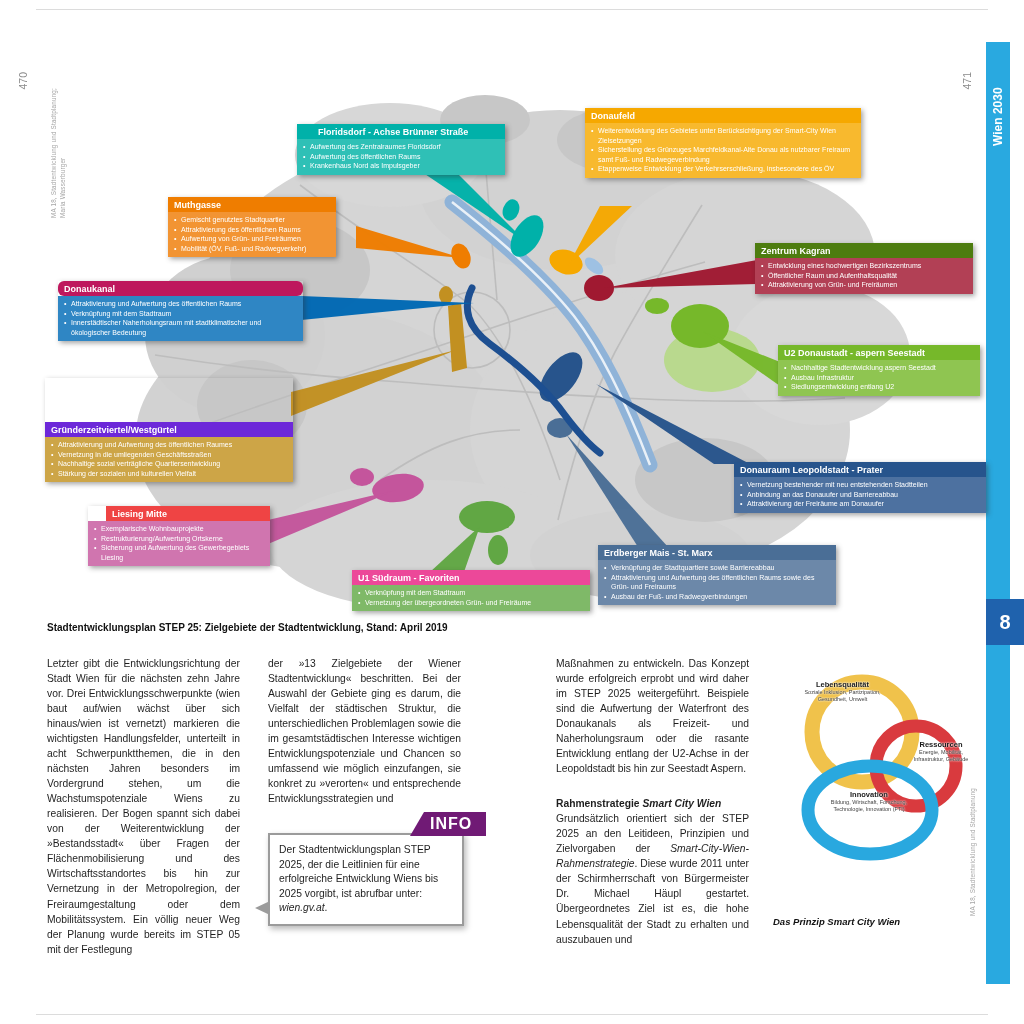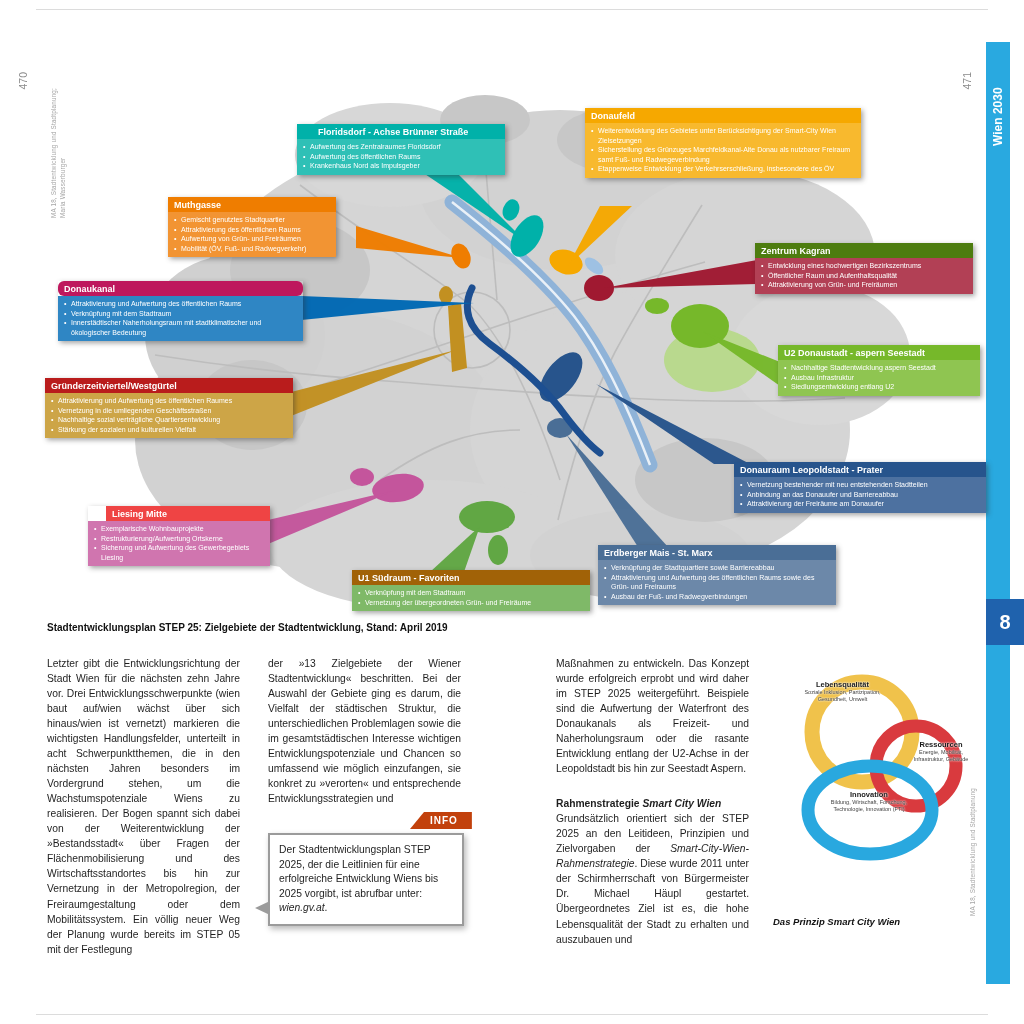--- a/index.html
+++ b/index.html
@@ -30,21 +30,21 @@
   .co-body{list-style:none;color:#fff;font-size:7px;line-height:1.35;padding:3px 6px 4px;}
   .co-body li{padding-left:7px;position:relative;}
   .co-body li::before{content:"\2022";position:absolute;left:0;top:0;}
 
   .map-caption{position:absolute;left:47px;top:622px;font-size:10px;font-weight:bold;color:#111;z-index:3;}
 
   .col{position:absolute;top:656px;width:193px;font-size:10.3px;line-height:1.46;text-align:justify;color:#1e1e1e;z-index:3;}
   .col p{margin:0;}
   .col3 .head{font-weight:bold;margin-top:20px;}
 
-  .info-tab{position:absolute;left:410px;top:812px;z-index:4;background:#c2410c;color:#fff;font-weight:bold;font-size:10px;letter-spacing:1px;padding:3px 14px 3px 20px;clip-path:polygon(14px 0,100% 0,100% 100%,0 100%);}
+  .info-tab{position:absolute;left:410px;top:812px;z-index:4;background:#701a75;color:#fff;font-weight:bold;font-size:16px;letter-spacing:1px;padding:3px 14px 3px 20px;clip-path:polygon(14px 0,100% 0,100% 100%,0 100%);}
   .info-box{position:absolute;left:268px;top:833px;width:196px;z-index:3;background:#fff;border:2px solid #9b9b9b;padding:8px 9px;font-size:10.3px;line-height:1.42;color:#1e1e1e;box-shadow:2px 3px 6px rgba(0,0,0,.28);}
   .info-tail{position:absolute;left:-15px;bottom:9px;width:0;height:0;border-top:7px solid transparent;border-bottom:7px solid transparent;border-right:15px solid #9b9b9b;}
 
   .ring-label{position:absolute;z-index:3;text-align:center;text-shadow:0 0 2px #fff,0 0 2px #fff;}
   .rl-name{font-size:7.5px;font-weight:bold;color:#1a1a1a;}
   .rl-sub{font-size:5.5px;color:#444;line-height:1.25;}
   .label-lebensqualitaet{left:795px;top:680px;width:95px;}
   .label-ressourcen{left:905px;top:740px;width:72px;}
   .label-innovation{left:823px;top:790px;width:92px;}
   .diagram-caption{position:absolute;left:773px;top:916px;font-size:9.5px;font-weight:bold;font-style:italic;color:#111;z-index:3;}
@@ -180,21 +180,21 @@
 </div>
 <div class="callout" style="left:778px;top:345px;width:202px">
   <div class="co-head" style="background: rgb(118, 184, 42);">U2 Donaustadt - aspern Seestadt</div>
   <ul class="co-body" style="background: rgb(143, 197, 81);">
       <li>Nachhaltige Stadtentwicklung aspern Seestadt</li>
       <li>Ausbau Infrastruktur</li>
       <li>Siedlungsentwicklung entlang U2</li>
     </ul>
 </div>
 <div class="callout" style="left:45px;top:378px;width:248px">
-  <div class="co-head" style="background: #b91c1c;">Gründerzeitviertel/Westgürtel</div>
+  <div class="co-head" style="background: #6d28d9; margin-top: 44px;">Gründerzeitviertel/Westgürtel</div>
   <ul class="co-body" style="background: rgb(205, 165, 71);">
       <li>Attraktivierung und Aufwertung des öffentlichen Raumes</li>
       <li>Vernetzung in die umliegenden Geschäftsstraßen</li>
       <li>Nachhaltige sozial verträgliche Quartiersentwicklung</li>
       <li>Stärkung der sozialen und kulturellen Vielfalt</li>
     </ul>
 </div>
 <div class="callout" style="left:734px;top:462px;width:252px">
   <div class="co-head" style="background: rgb(39, 84, 140);">Donauraum Leopoldstadt - Prater</div>
   <ul class="co-body" style="background: rgb(77, 113, 160);">
@@ -205,21 +205,21 @@
 </div>
 <div class="callout" style="left:88px;top:506px;width:182px">
   <div class="co-head" style="background: #ef4444; margin-left: 18px;">Liesing Mitte</div>
   <ul class="co-body" style="background: rgb(208, 117, 175);">
       <li>Exemplarische Wohnbauprojekte</li>
       <li>Restrukturierung/Aufwertung Ortskerne</li>
       <li>Sicherung und Aufwertung des Gewerbegebiets Liesing</li>
     </ul>
 </div>
 <div class="callout" style="left:352px;top:570px;width:238px">
-  <div class="co-head" style="background: #a16207;">U1 Südraum - Favoriten</div>
+  <div class="co-head" style="background: #ec4899;">U1 Südraum - Favoriten</div>
   <ul class="co-body" style="background: rgb(127, 185, 104);">
       <li>Verknüpfung mit dem Stadtraum</li>
       <li>Vernetzung der übergeordneten Grün- und Freiräume</li>
     </ul>
 </div>
 <div class="callout" style="left:598px;top:545px;width:238px">
   <div class="co-head" style="background: rgb(74, 110, 150);">Erdberger Mais - St. Marx</div>
   <ul class="co-body" style="background: rgb(108, 136, 169);">
       <li>Verknüpfung der Stadtquartiere sowie Barriereabbau</li>
       <li>Attraktivierung und Aufwertung des öffentlichen Raums sowie des Grün- und Freiraums</li>

